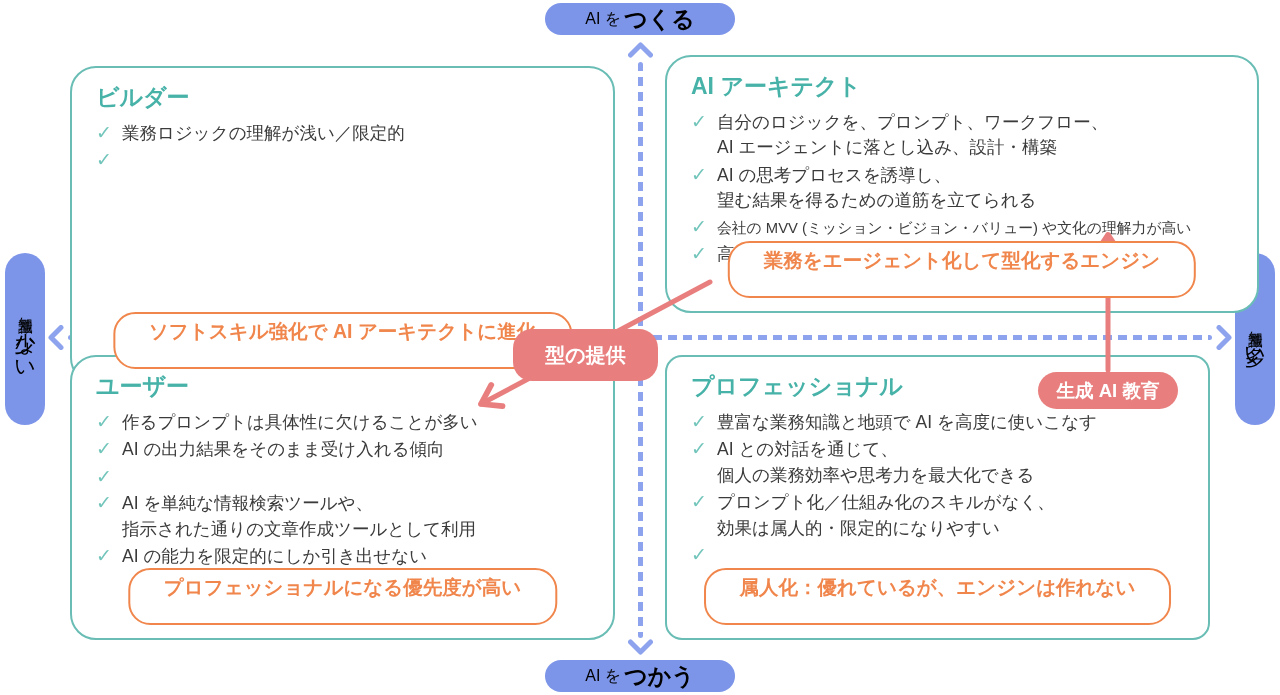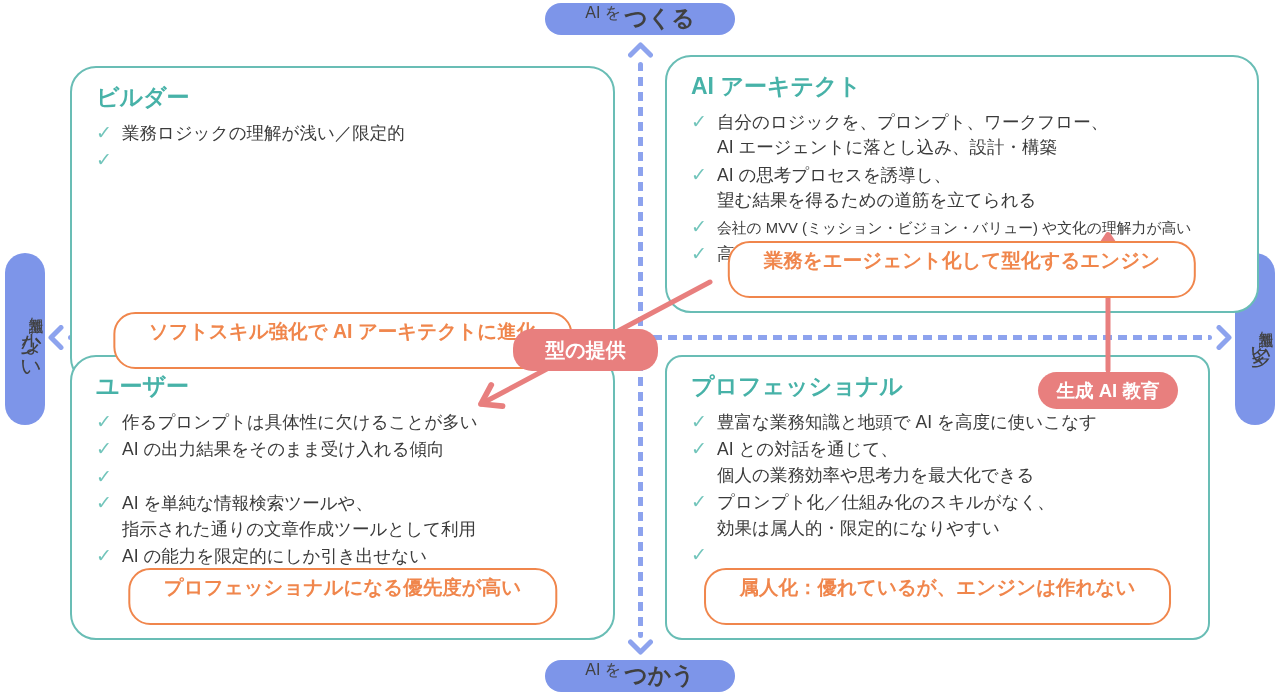--- a/index.html
+++ b/index.html
@@ -13,22 +13,22 @@
 
   
   .axis-h{position:absolute;left:68px;top:335px;width:1144px;height:5px;
     background:repeating-linear-gradient(90deg,var(--axis) 0 9px,transparent 9px 15px);border-radius:3px;}
   .axis-v{position:absolute;left:638px;top:62px;width:5px;height:576px;
     background:repeating-linear-gradient(180deg,var(--axis) 0 9px,transparent 9px 15px);border-radius:3px;}
   .chev{position:absolute;}
   .chev polyline{fill:none;stroke:var(--axis);stroke-width:5;stroke-linecap:round;stroke-linejoin:round;}
 
   
-  .pill-blue{position:absolute;background:var(--blue);color:#404040;border-radius:18px;
-    display:flex;justify-content:center;}
+  .pill-blue{position:absolute;background:var(--blue);color:#000000;border-radius:18px;
+    display:flex;align-items:center;justify-content:center;}
   .pill-h{width:190px;height:32px;font-size:16px;}
   .pill-h .emph{font-size:23px;font-weight:bold;margin-left:3px;}
   .pill-v{width:40px;height:172px;border-radius:21px;flex-direction:column;padding:10px 0;}
   .pill-v .v-small{writing-mode:vertical-rl;text-orientation:upright;font-size:14.5px;letter-spacing:2px;}
   .pill-v .v-big{writing-mode:vertical-rl;text-orientation:upright;font-size:21px;letter-spacing:3px;margin-top:5px;}
 
   
   .card{position:absolute;background:#fff;border:2.5px solid var(--card-border);
     border-radius:26px;padding:12px 24px 14px;}
   .card-tl{left:70px;top:66px;width:545px;height:318px;}
@@ -46,21 +46,21 @@
     white-space:nowrap;border:2.5px solid var(--orange);border-radius:22px;
     padding:4px 34px 22px;color:var(--orange);font-weight:bold;font-size:19.5px;background:#fff;}
 
   
   .arrows{position:absolute;left:0;top:0;width:1280px;height:695px;z-index:2;pointer-events:none;}
   .arrows line{stroke:var(--salmon);stroke-width:5;stroke-linecap:round;}
 
   
   .pill-red{position:absolute;z-index:4;background:var(--salmon);color:#fff;font-weight:bold;
     border-radius:19px;display:flex;align-items:center;justify-content:center;}
-  .callout-center{left:513px;top:329px;width:145px;height:42px;font-size:20px;}
+  .callout-center{left:513px;top:329px;width:145px;height:52px;font-size:20px;}
   .callout-edu{left:1038px;top:372px;width:140px;height:37px;font-size:18.5px;}
 </style>
 </head>
 <body>
 
 <div class="canvas">
 
   <div class="axis-h"></div>
   <div class="axis-v"></div>
   <svg class="chev" style="left:48px;top:325px" width="16" height="25" viewBox="0 0 16 25">

